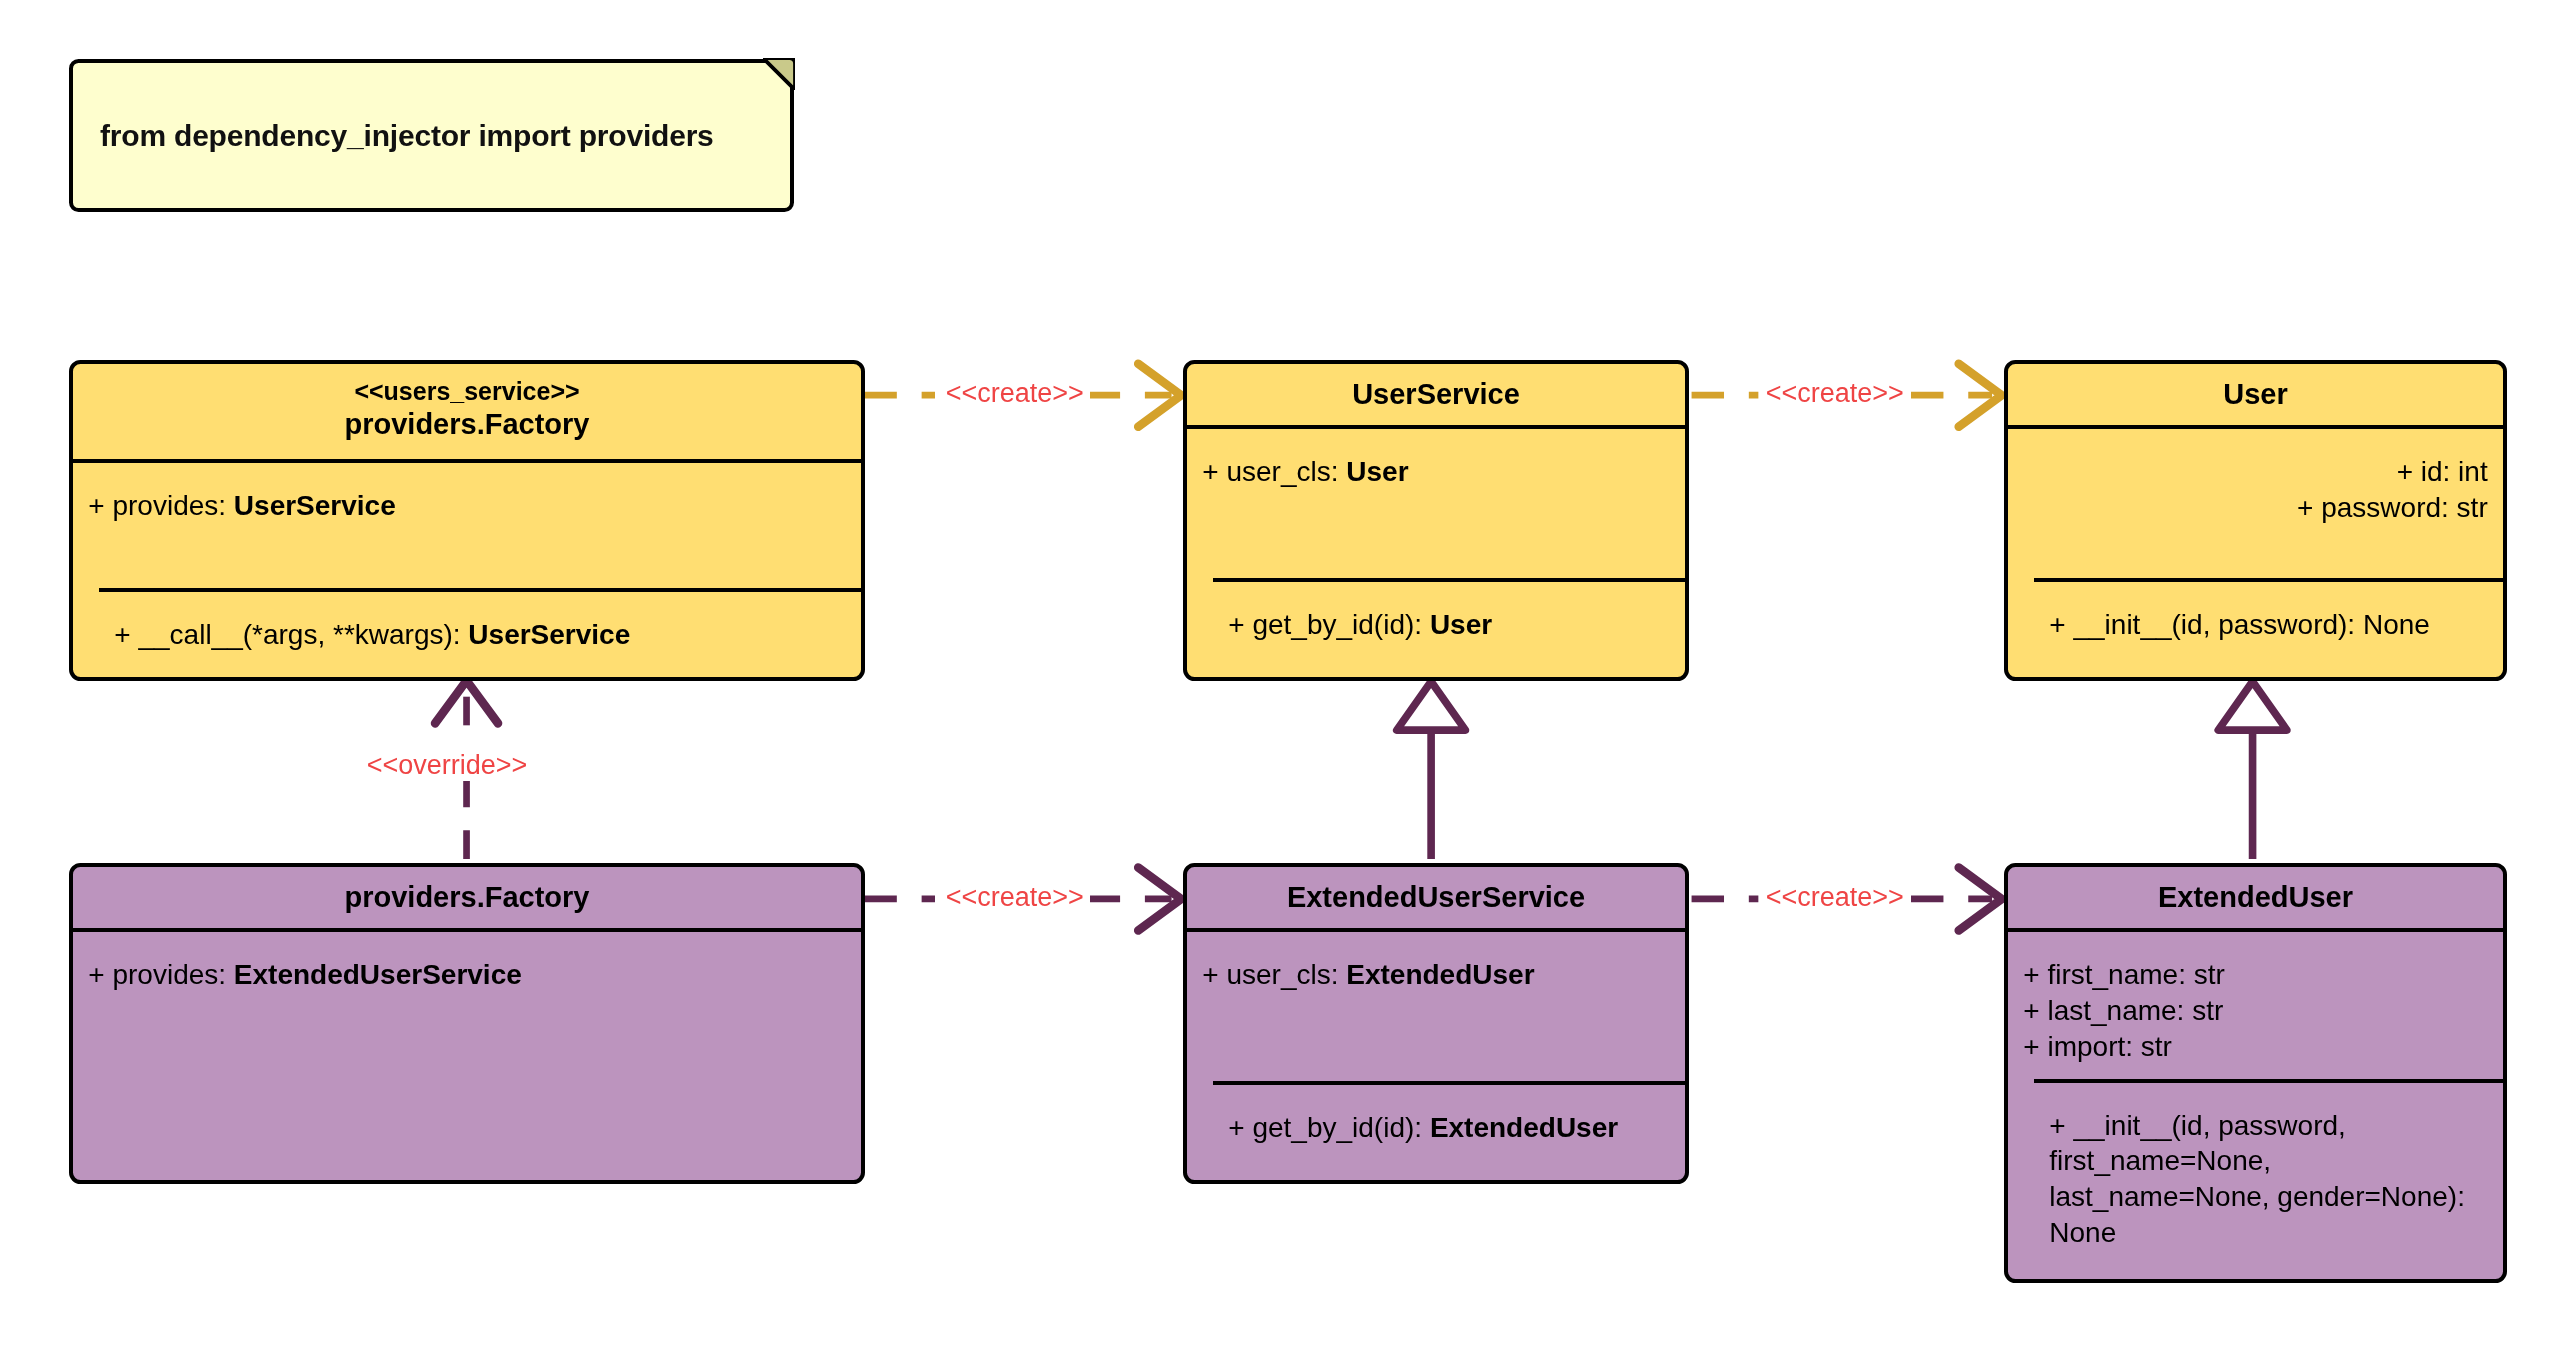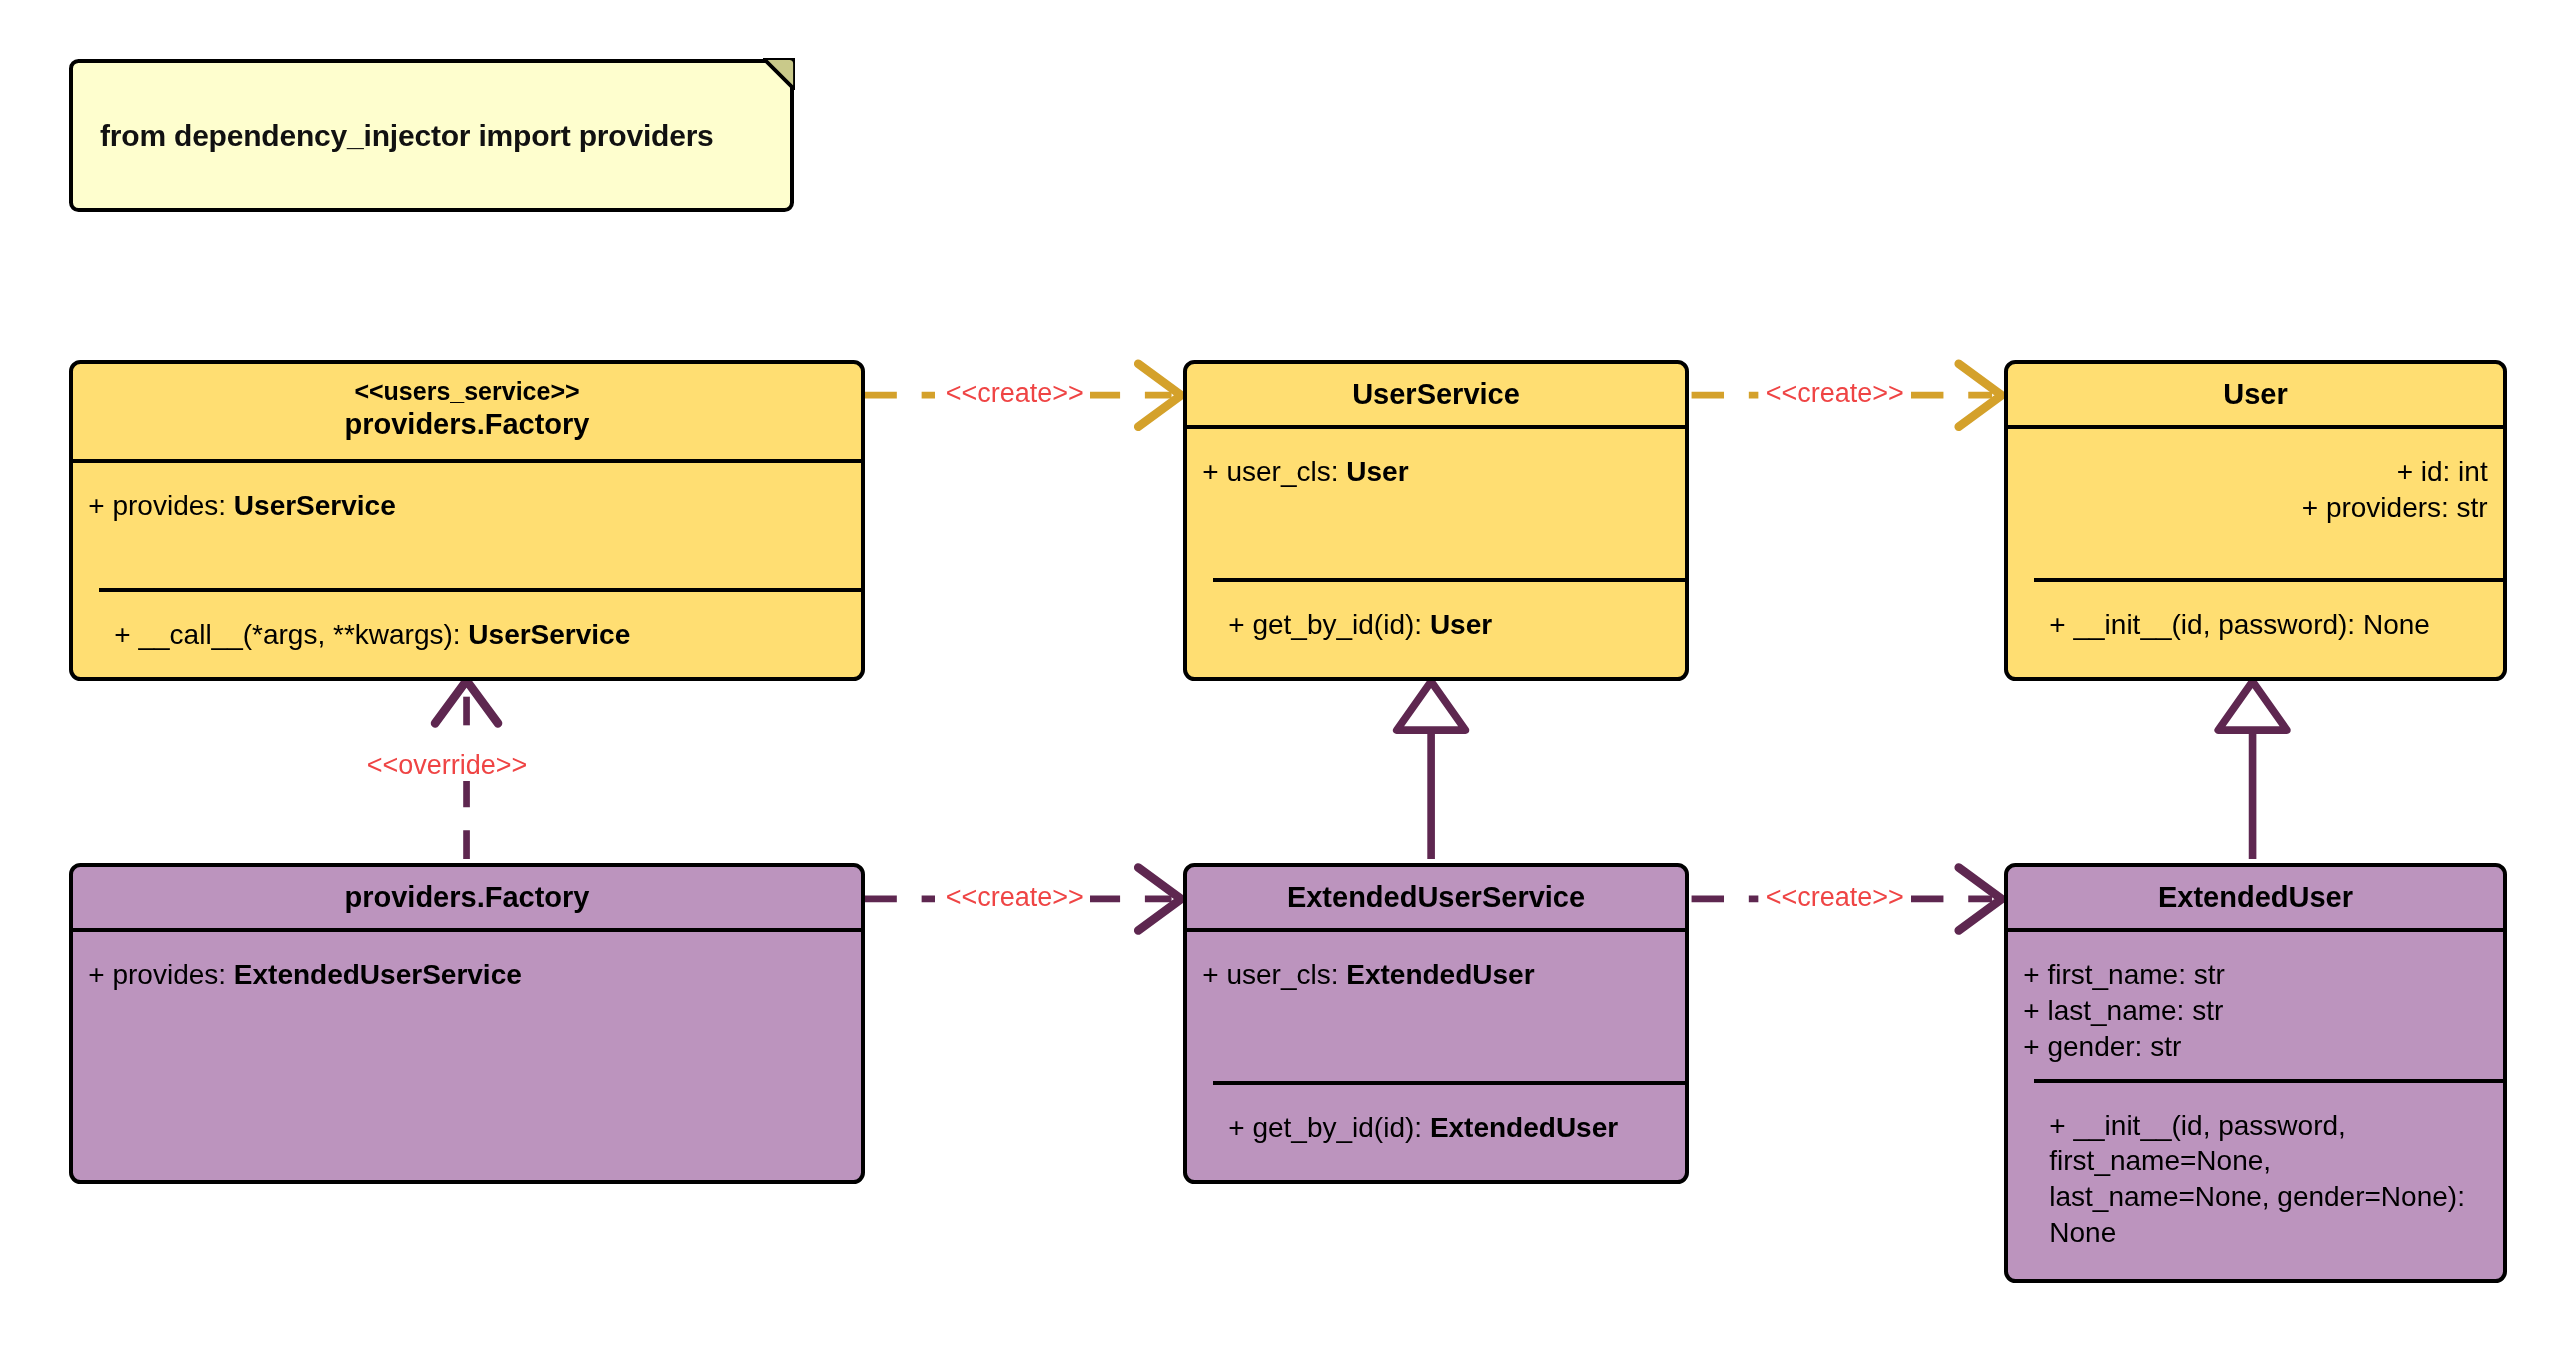--- a/index.html
+++ b/index.html
@@ -221,21 +221,21 @@
     <div class="cls-header" style="height:65px;">
       <div class="cls-title">User</div>
     </div>
     <div class="cls-compartment" style="height:124px;text-align:right;">
       <div class="member">
         <span>+</span>
         <span>id: int</span>
       </div>
       <div class="member">
         <span>+</span>
-        <span>providers: str</span>
+        <span>password: str</span>
       </div>
     </div>
     <div class="cls-compartment divider-top">
       <div class="member">
         <span>+</span>
         <span>__init__(id, password): None</span>
       </div>
     </div>
   </div>
 
@@ -277,21 +277,21 @@
       <div class="member">
         <span>+</span>
         <span>first_name: str</span>
       </div>
       <div class="member">
         <span>+</span>
         <span>last_name: str</span>
       </div>
       <div class="member">
         <span>+</span>
-        <span>gender: str</span>
+        <span>import: str</span>
       </div>
     </div>
     <div class="cls-compartment divider-top">
       <div class="member wrapped">
         <span>+</span>
         <span>__init__(id, password, first_name=None, last_name=None, gender=None): None</span>
       </div>
     </div>
   </div>
 

